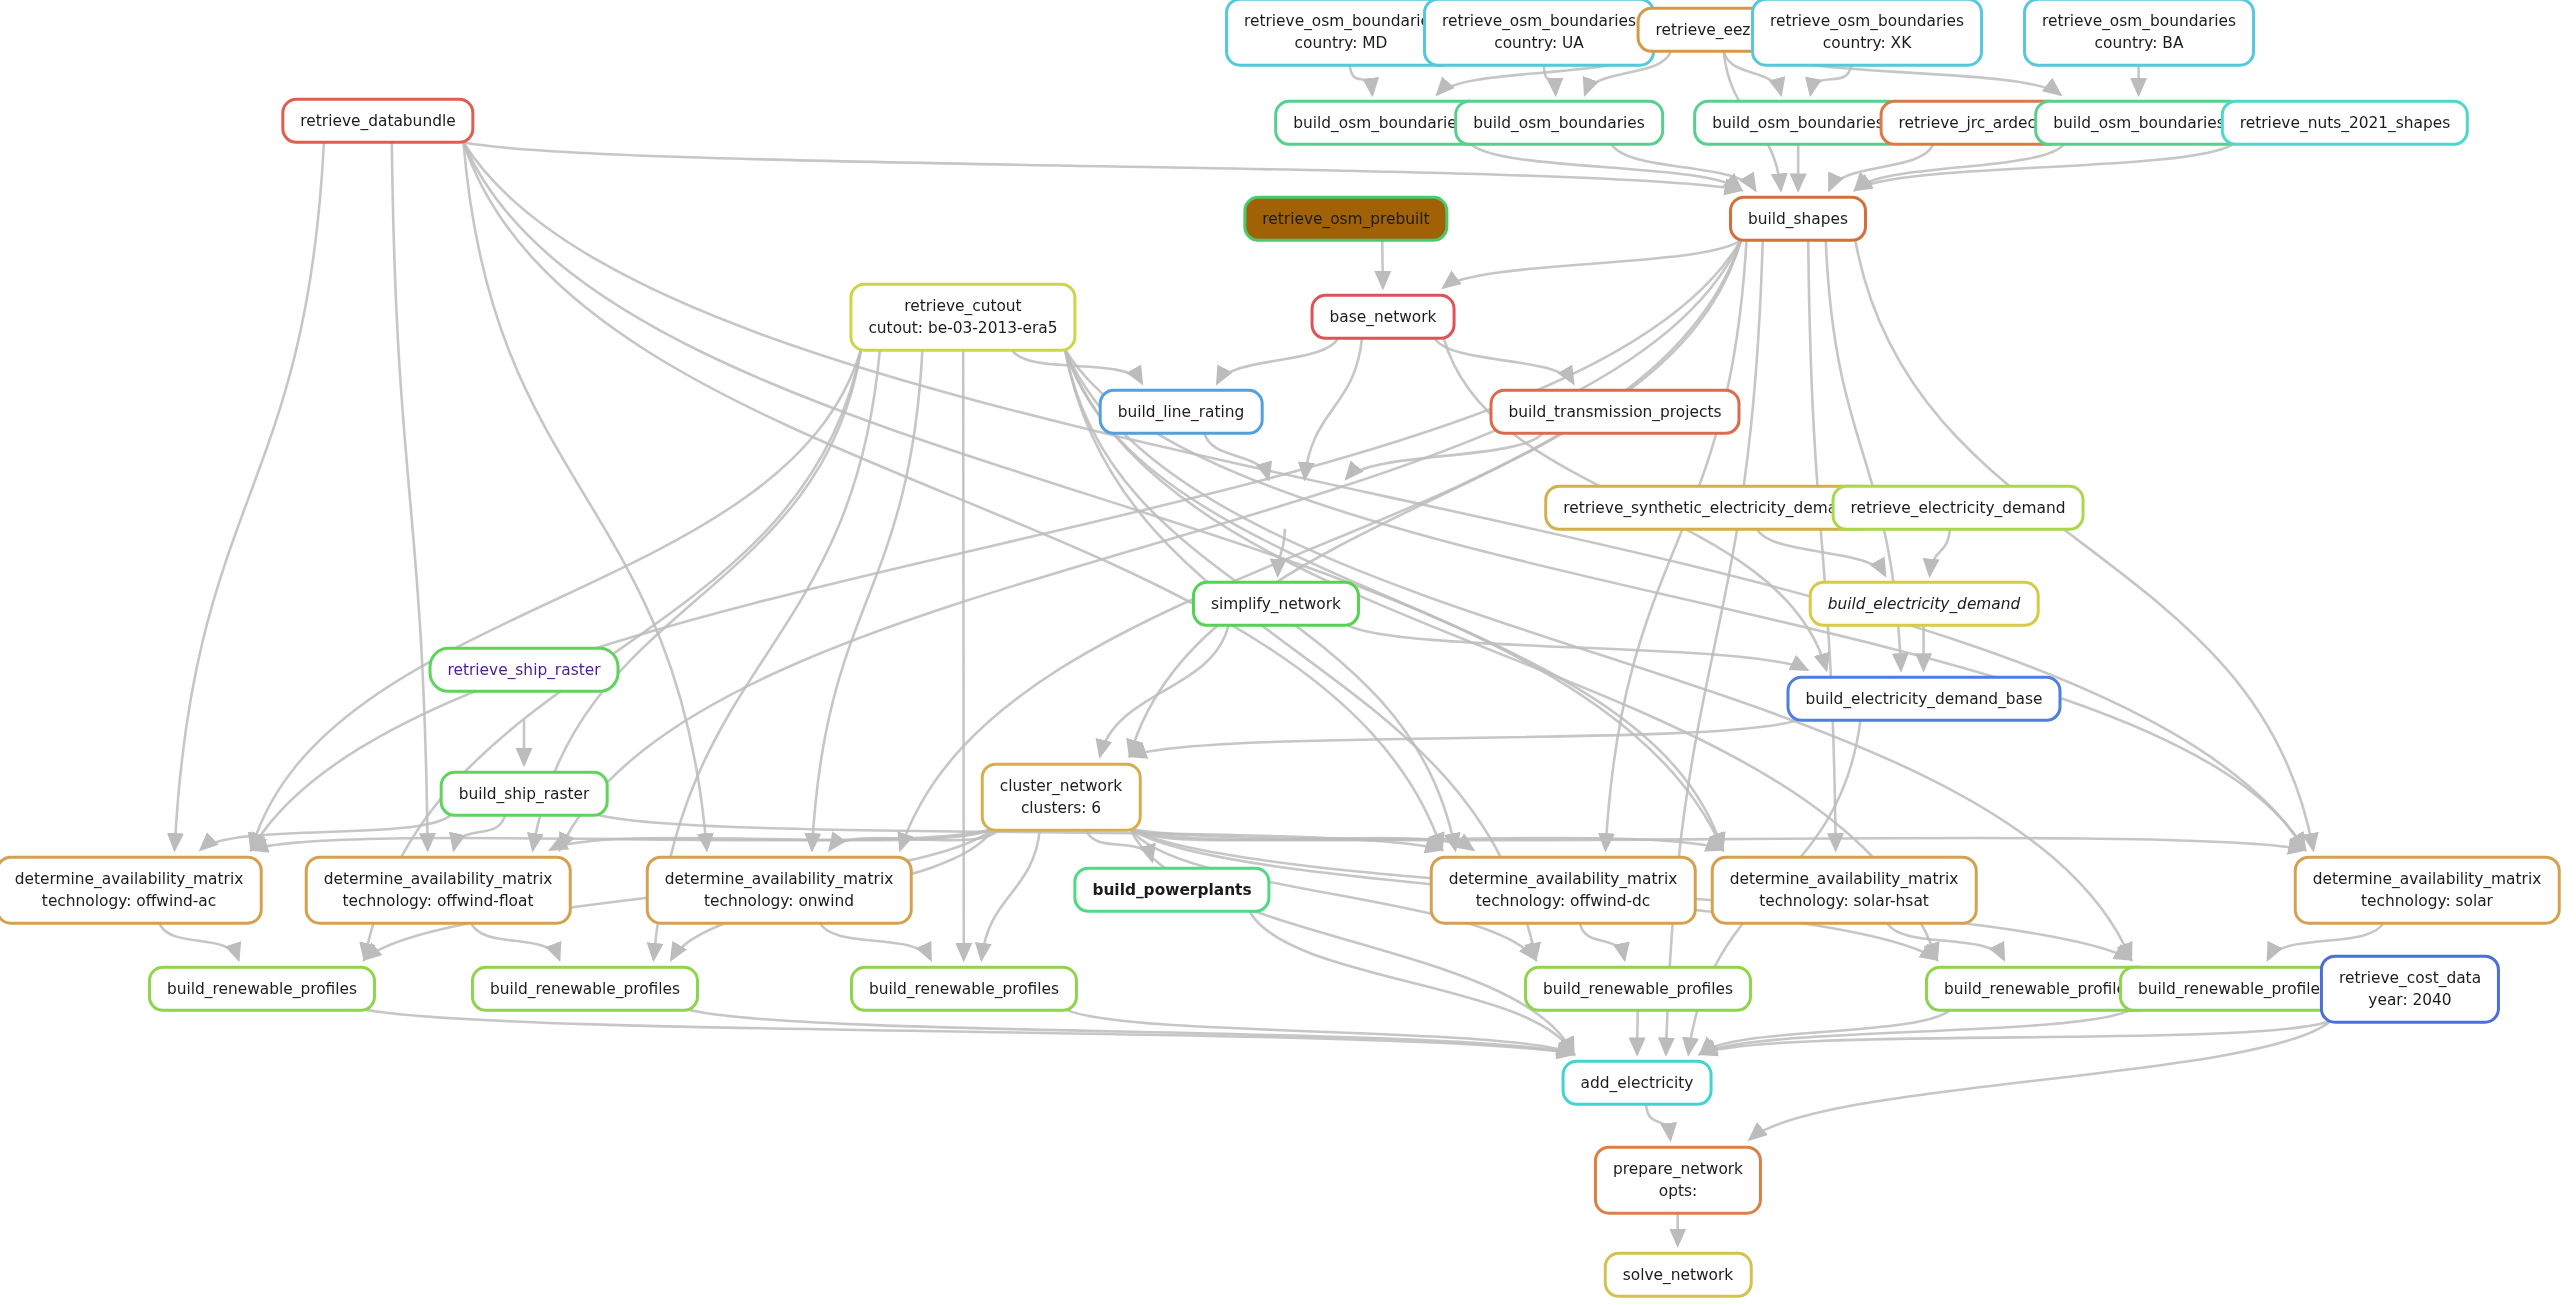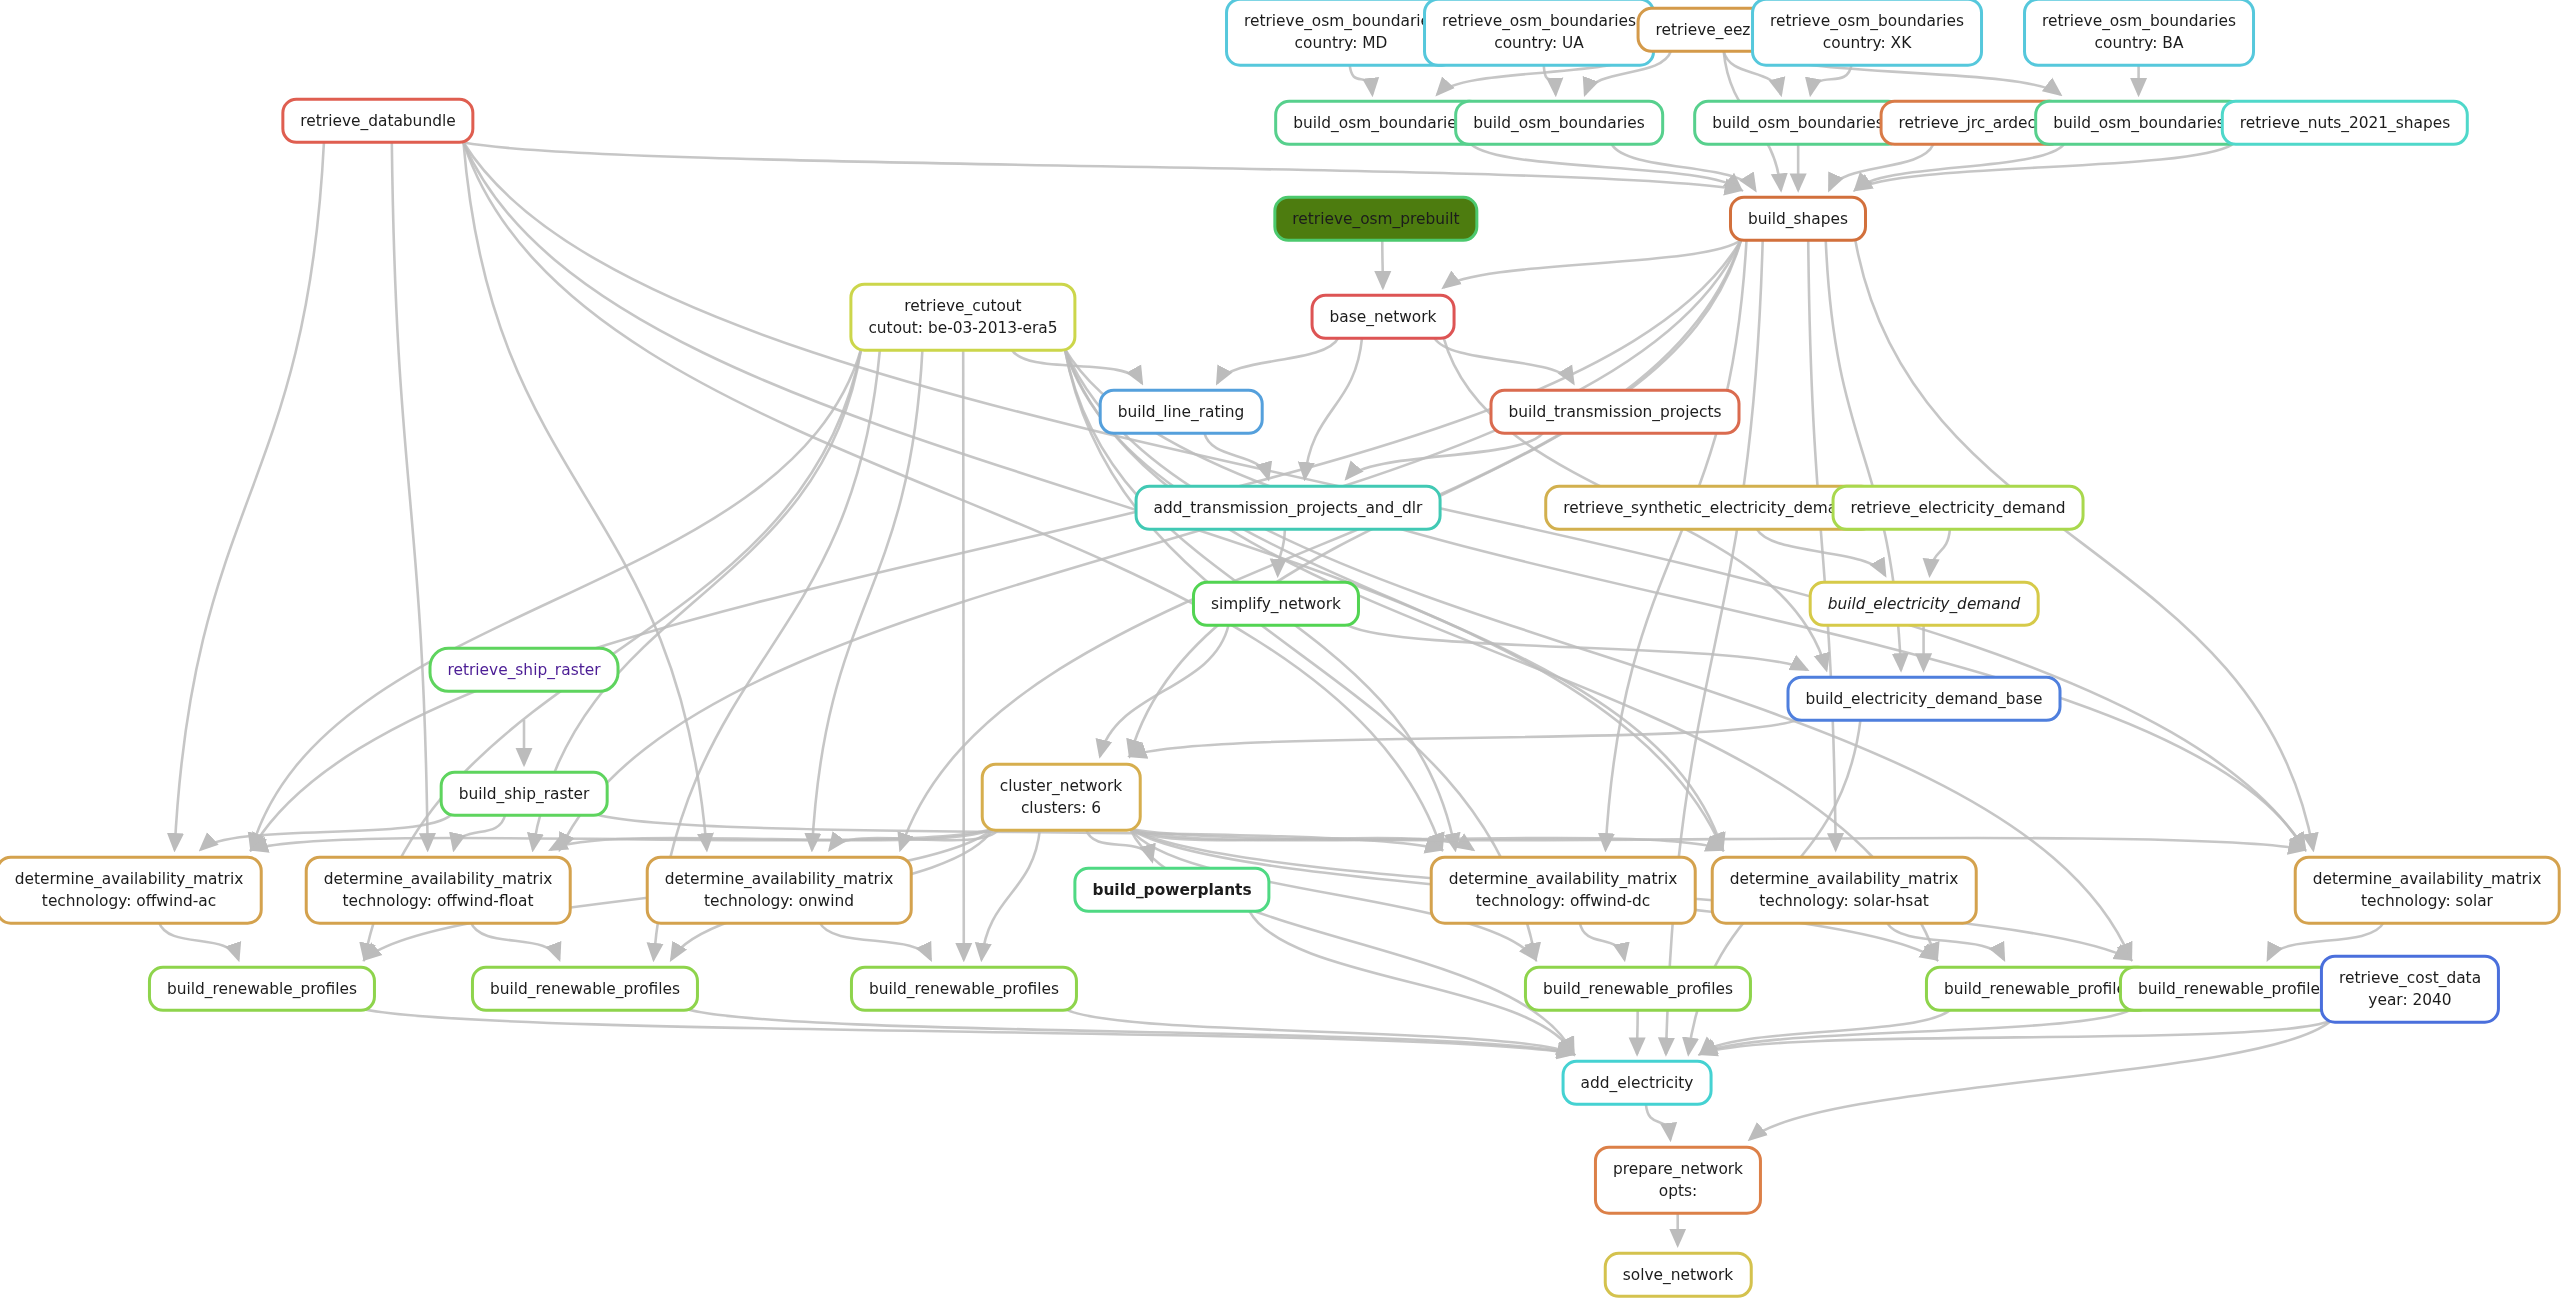--- a/index.html
+++ b/index.html
@@ -167,42 +167,39 @@
     </div>
     <div class="node" style="left: 2139px; top: 123px; border-color: rgb(87, 208, 141); background: rgb(255, 255, 255); color: rgb(28, 28, 28);">
       <div class="line">build_osm_boundaries</div>
     </div>
     <div class="node" style="left: 2345px; top: 123px; border-color: rgb(79, 216, 202); background: rgb(255, 255, 255); color: rgb(28, 28, 28);">
       <div class="line">retrieve_nuts_2021_shapes</div>
     </div>
     <div class="node" style="left: 378px; top: 121px; border-color: rgb(223, 94, 80); background: rgb(255, 255, 255); color: rgb(28, 28, 28);">
       <div class="line">retrieve_databundle</div>
     </div>
-    <div class="node" style="left: 1376px; top: 219px; border-color: rgb(76, 201, 110); background: #4d7c0f; color: rgb(28, 28, 28);">
+    <div class="node" style="left: 1346px; top: 219px; border-color: rgb(76, 201, 110); background: #a16207; color: rgb(28, 28, 28);">
       <div class="line">retrieve_osm_prebuilt</div>
     </div>
     <div class="node" style="left: 1798px; top: 219px; border-color: rgb(210, 112, 60); background: rgb(255, 255, 255); color: rgb(28, 28, 28);">
       <div class="line">build_shapes</div>
     </div>
     <div class="node" style="left: 963px; top: 317px; border-color: rgb(204, 214, 75); background: rgb(255, 255, 255); color: rgb(28, 28, 28);">
       <div class="line">retrieve_cutout</div>
       <div class="line">cutout: be-03-2013-era5</div>
     </div>
     <div class="node" style="left: 1383px; top: 317px; border-color: rgb(221, 84, 84); background: rgb(255, 255, 255); color: rgb(28, 28, 28);">
       <div class="line">base_network</div>
     </div>
     <div class="node" style="left: 1181px; top: 412px; border-color: rgb(85, 160, 220); background: rgb(255, 255, 255); color: rgb(28, 28, 28);">
       <div class="line">build_line_rating</div>
     </div>
     <div class="node" style="left: 1615px; top: 412px; border-color: rgb(218, 107, 79); background: rgb(255, 255, 255); color: rgb(28, 28, 28);">
       <div class="line">build_transmission_projects</div>
     </div>
-    <div class="node" style="left: 1288px; top: 508px; border-color: rgb(65, 201, 180); background: rgb(255, 255, 255); color: rgb(28, 28, 28);">
-      <div class="line">add_transmission_projects_and_dlr</div>
-    </div>
     <div class="node" style="left: 1710px; top: 508px; border-color: rgb(210, 176, 78); background: rgb(255, 255, 255); color: rgb(28, 28, 28);">
       <div class="line">retrieve_synthetic_electricity_demand</div>
     </div>
     <div class="node" style="left: 1958px; top: 508px; border-color: rgb(169, 216, 77); background: rgb(255, 255, 255); color: rgb(28, 28, 28);">
       <div class="line">retrieve_electricity_demand</div>
     </div>
     <div class="node" style="left: 1276px; top: 604px; border-color: rgb(82, 212, 82); background: rgb(255, 255, 255); color: rgb(28, 28, 28);">
       <div class="line">simplify_network</div>
     </div>
     <div class="node" style="left: 1924px; top: 604px; border-color: rgb(214, 202, 73); background: rgb(255, 255, 255); color: rgb(28, 28, 28); font-style: italic;">

